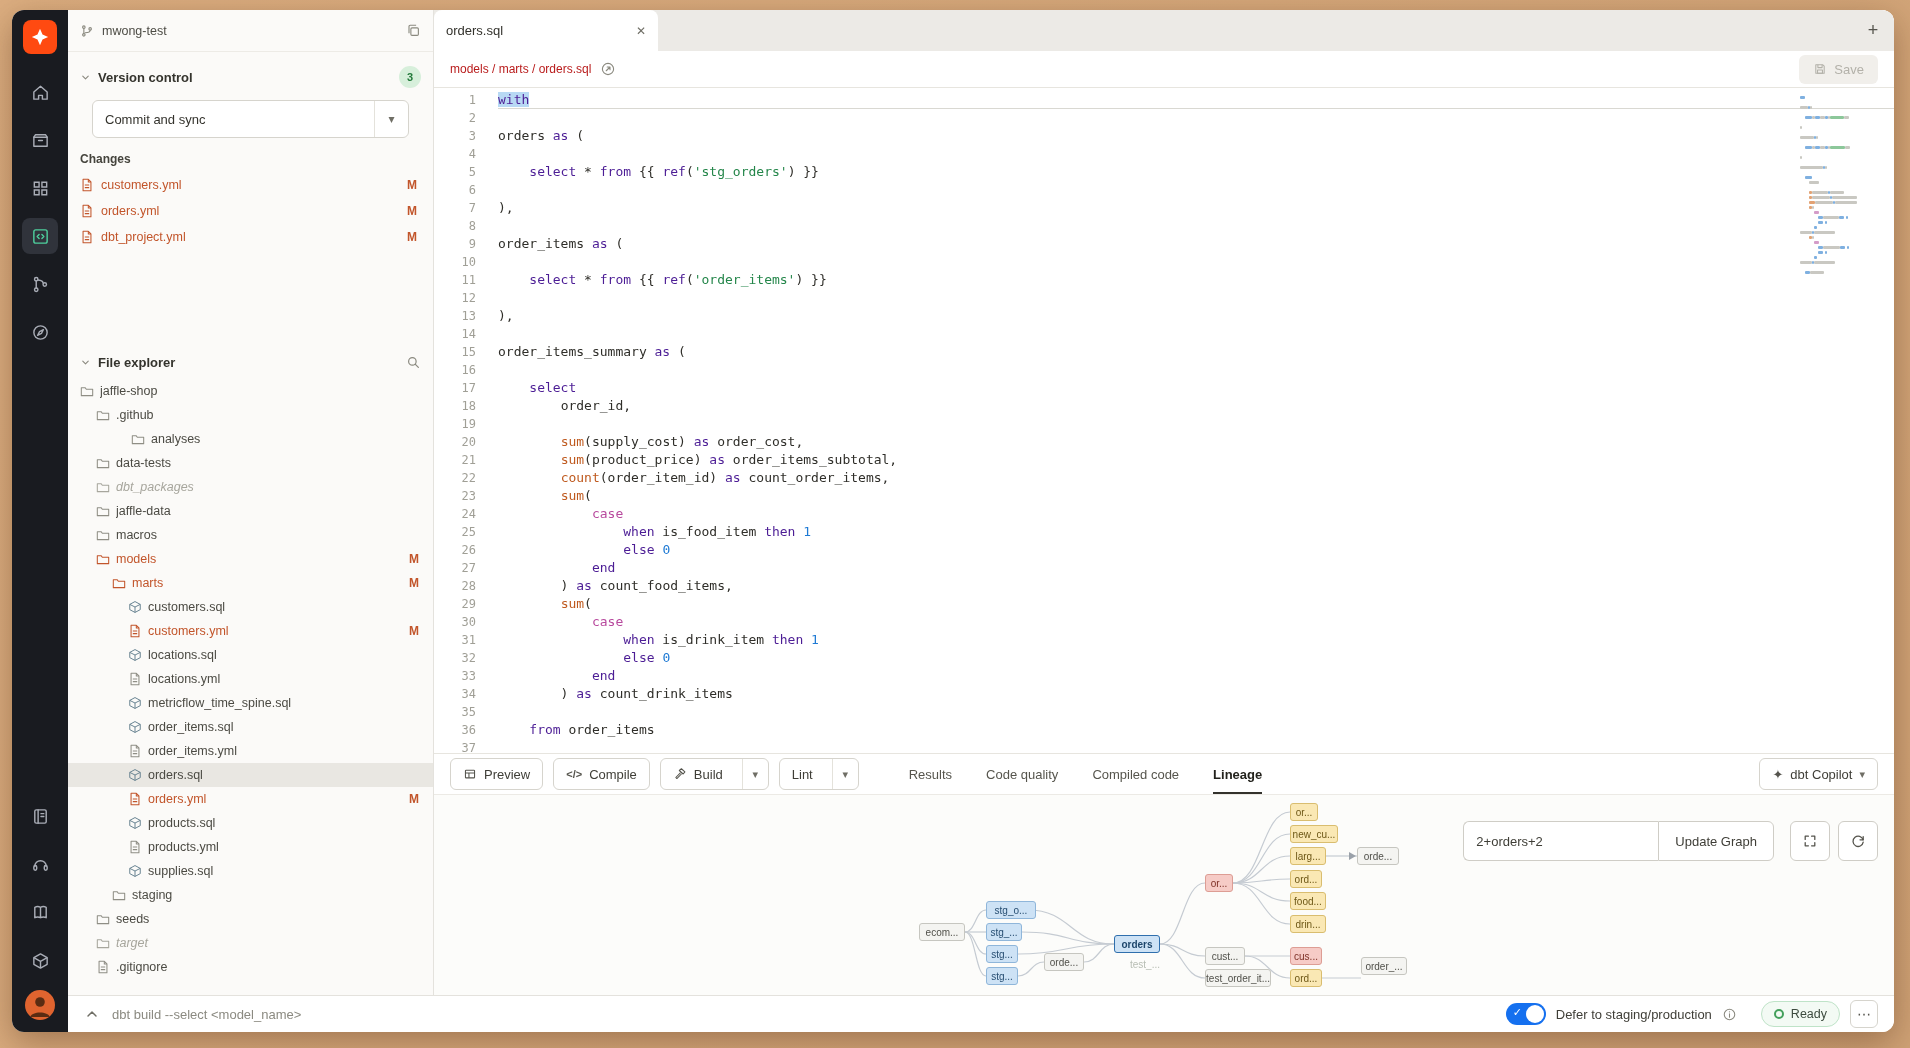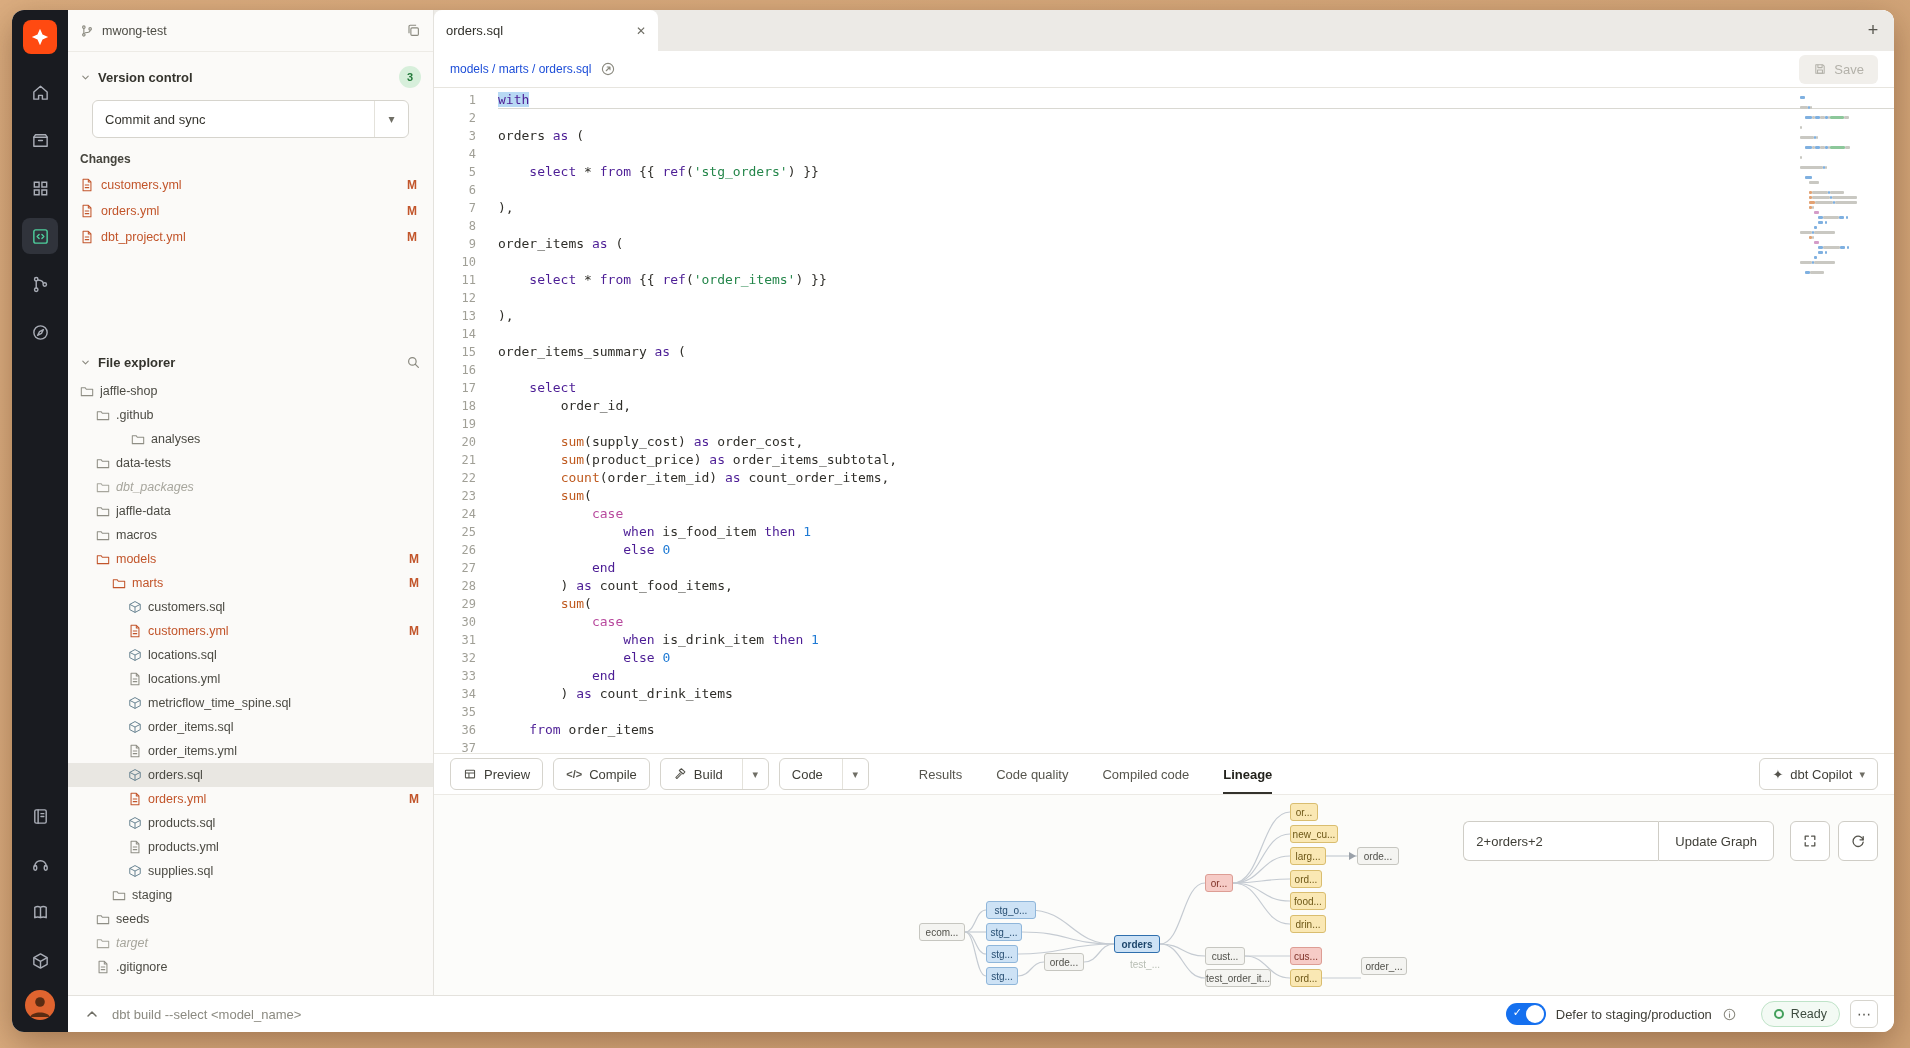--- a/index.html
+++ b/index.html
@@ -43,21 +43,21 @@
   .tree-row.modified,.tree-row.modified .ticon{color:#c2552b}
   .tree-row.dim,.tree-row.dim .ticon{color:#a7a69d;font-style:italic}
   
   .main{flex:1;display:flex;flex-direction:column;min-width:0;background:#fff}
   .tabbar{height:41px;flex:none;background:#eceae6;display:flex;align-items:stretch}
   .tab{width:224px;background:#fff;border-radius:8px 8px 0 0;display:flex;align-items:center;gap:8px;padding:0 12px;cursor:pointer}
   .tab-label{flex:1;font-size:13px;color:#33322c}
   .tab-close{color:#6f6e65;font-size:12px;cursor:pointer}
   .tab-plus{margin-left:auto;width:42px;display:flex;align-items:center;justify-content:center;color:#55544d;font-size:18px;cursor:pointer}
   .pathbar{height:37px;flex:none;background:#fff;border-bottom:1px solid #e7e5df;display:flex;align-items:center;gap:9px;padding:0 16px}
-  .crumb{font-size:12px;color:#1d4ed8}
+  .crumb{font-size:12px;color:#b91c1c}
   .save-btn{margin-left:auto;display:flex;align-items:center;gap:7px;background:#f1efeb;color:#b3b1a9;font-size:13px;padding:7px 14px;border-radius:6px;border:none}
   
   .editor{flex:1;display:flex;min-height:0;position:relative;overflow:hidden;background:#fff;padding-top:3px}
   .gutter{width:56px;flex:none;text-align:right;padding-right:14px;font-family:"DejaVu Sans Mono",monospace;font-size:12px;color:#a09f96}
   .gutter div{height:18px;line-height:18px}
   .code{flex:1;overflow:hidden;padding-left:8px}
   .code-line{height:18px;line-height:18px;font-family:"DejaVu Sans Mono",monospace;font-size:13px;white-space:pre;color:#2f2e29}
   .code-line.divider{border-bottom:1px solid #d9d8d2}
   .tk-k{color:#4c1d95}.tk-f{color:#bf5a1f}.tk-s{color:#24864a}.tk-c{color:#b84a9e}.tk-n{color:#1f7ad4}.tk-p{color:#2f2e29}
   .sel{background:#b8d9f4}
@@ -661,21 +661,21 @@
                     <path d="M10.5 8.5 4 15l1.5 1.5 6.5-6.5"></path>
                     <path d="m9 5 3-2.5L17 7l-2.5 3z"></path>
                   </svg>
                 </span>
               <span>Build</span>
             </span>
             <span class="caret">▾</span>
           </button>
           <button class="abtn split">
             <span class="seg">
-              <span>Code</span>
+              <span>Lint</span>
             </span>
             <span class="caret">▾</span>
           </button>
 
           <div class="rtabs" id="result-tabs">
               <div class="rtab">Results</div>
               <div class="rtab">Code quality</div>
               <div class="rtab">Compiled code</div>
               <div class="rtab active">Lineage</div>
             </div>

